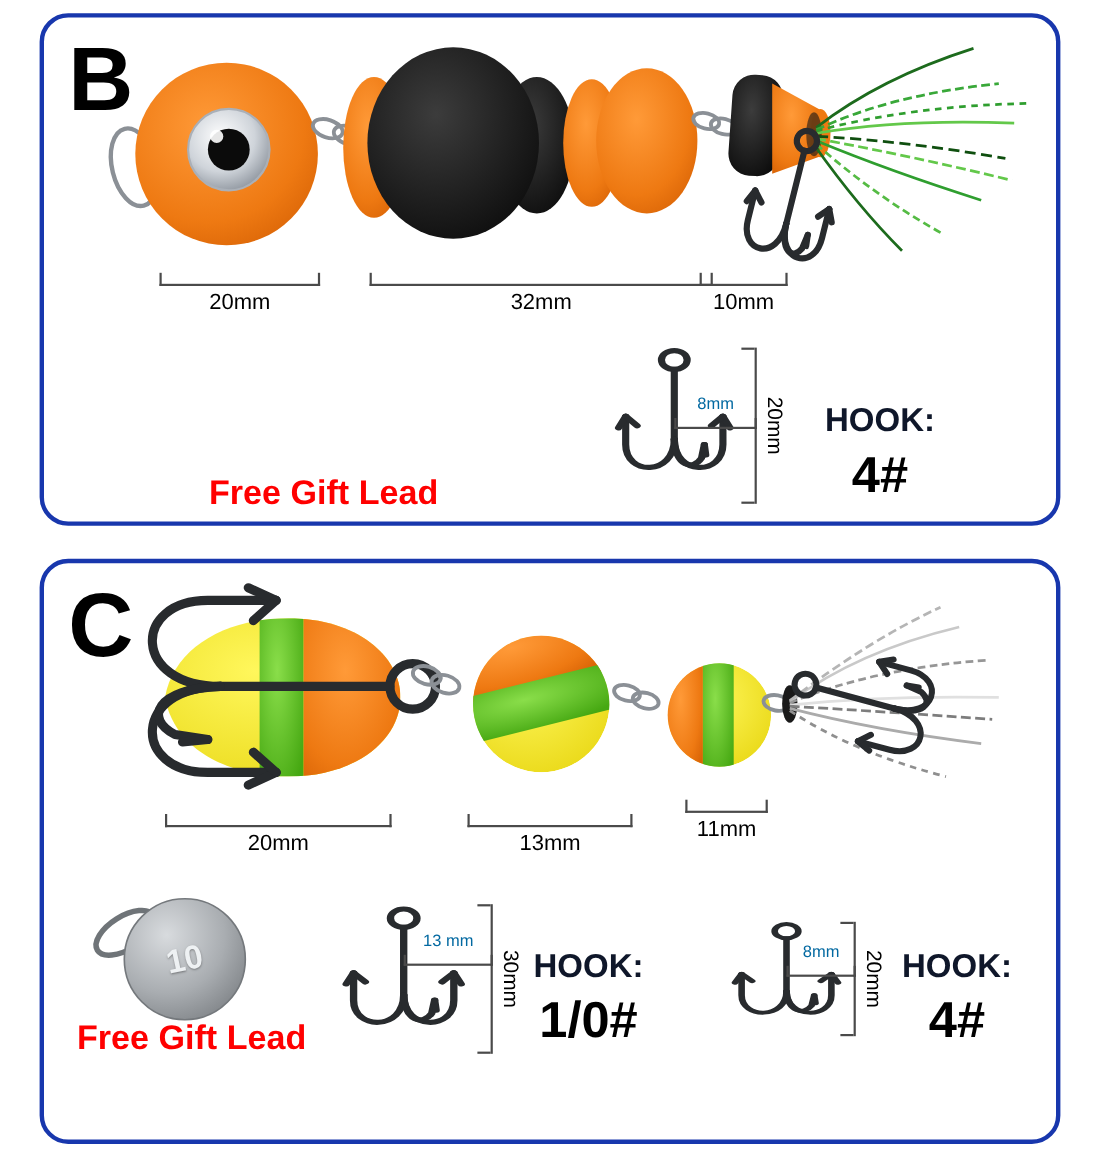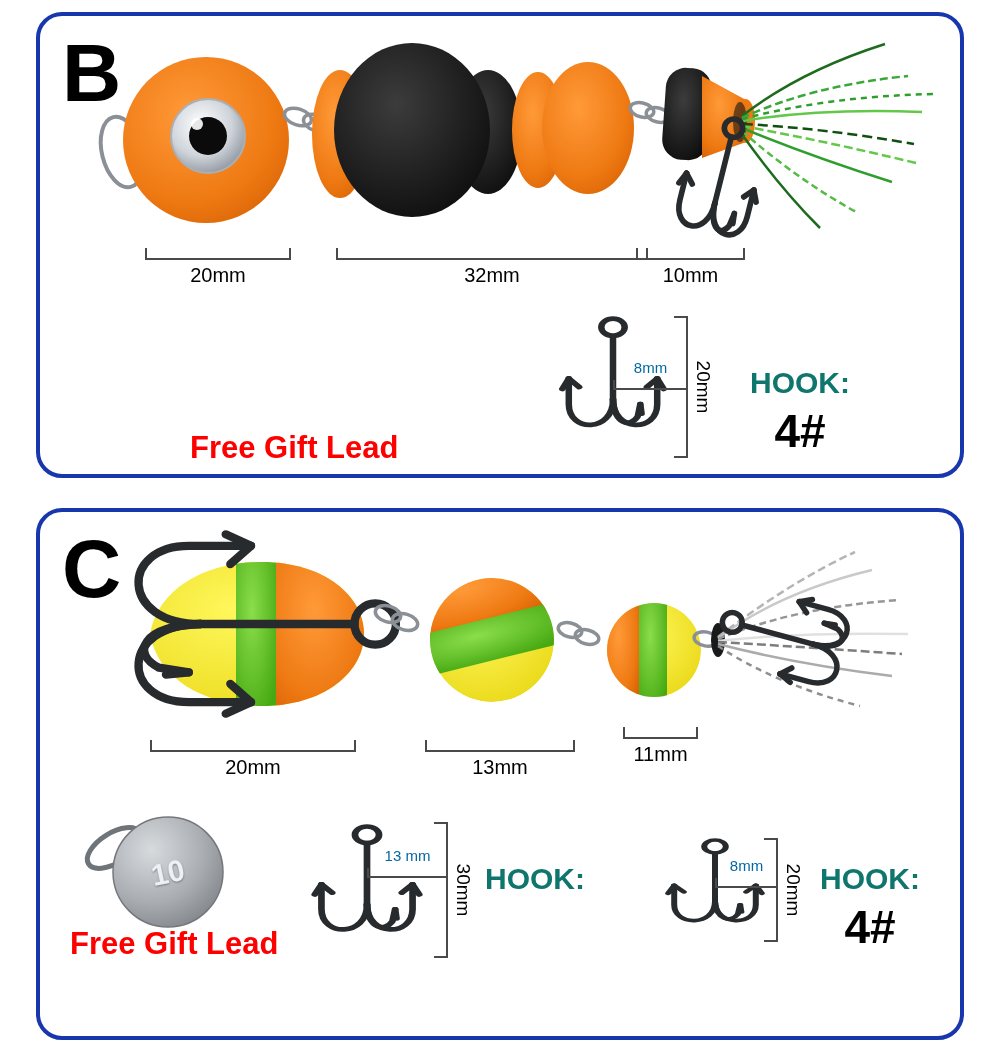--- a/index.html
+++ b/index.html
@@ -44,21 +44,21 @@
   
   .vdim { position:absolute; width:12px; border-right:2px solid #4a4a4a; }
   .vdim::before,.vdim::after { content:""; position:absolute; right:0; width:12px; height:2px; background:#4a4a4a; }
   .vdim::before { top:0; } .vdim::after { bottom:0; }
   .vdim-label {
     position:absolute; left:16px; top:50%; transform:translateY(-50%);
     writing-mode:vertical-rl; font-size:19px; white-space:nowrap; color:#000;
   }
 
   .hook-caption { position:absolute; text-align:center; }
-  .hook-title { font-size:30px; font-weight:bold; color:#0f766e; }
+  .hook-title { font-size:30px; font-weight:bold; color:#0f172a; }
   .hook-size  { font-size:46px; font-weight:bold; color:#000; margin-top:4px; }
 
   .free-gift {
     position:absolute; color:#ff0000; font-size:31px; font-weight:bold;
     white-space:nowrap;
   }
   .lead-label {
     position:absolute; width:60px; text-align:center;
     color:#eef1f3; font-size:30px; font-weight:bold;
     transform:rotate(-12deg); text-shadow:0 1px 2px rgba(0,0,0,0.35);
@@ -169,21 +169,21 @@
     </svg>
 
     <div class="panel-letter">B</div>
 
     <div class="dim" style="left:105px;top:232px;width:146px">
       <span class="dim-label">20mm</span>
     </div>
     <div class="dim" style="left:296px;top:232px;width:312px">
       <span class="dim-label">32mm</span>
     </div>
-    <div class="dim" style="left:596px;top:232px;width:109px">
+    <div class="dim" style="left:596px;top:232px;width:80px">
       <span class="dim-label">10mm</span>
     </div>
 
     <div class="minidim" style="left:573px;top:364px;width:75px">
       <span class="minidim-label">8mm</span>
     </div>
     <div class="vdim" style="left:636px;top:300px;height:142px">
       <span class="vdim-label">20mm</span>
     </div>
 
@@ -284,20 +284,21 @@
     <div class="free-gift" style="left:30px;top:414px">Free Gift Lead</div>
 
     <div class="minidim" style="left:327px;top:356px;width:81px">
       <span class="minidim-label">13 mm</span>
     </div>
     <div class="vdim" style="left:396px;top:310px;height:136px">
       <span class="vdim-label">30mm</span>
     </div>
     <div class="hook-caption" style="left:410px;top:350px;width:170px">
       <div class="hook-title">HOOK:</div>
+      <div class="hook-size">1/0#</div>
     </div>
 
     <div class="minidim" style="left:675px;top:366px;width:63px">
       <span class="minidim-label">8mm</span>
     </div>
     <div class="vdim" style="left:726px;top:326px;height:104px">
       <span class="vdim-label">20mm</span>
     </div>
     <div class="hook-caption" style="left:750px;top:350px;width:160px">
       <div class="hook-title">HOOK:</div>

